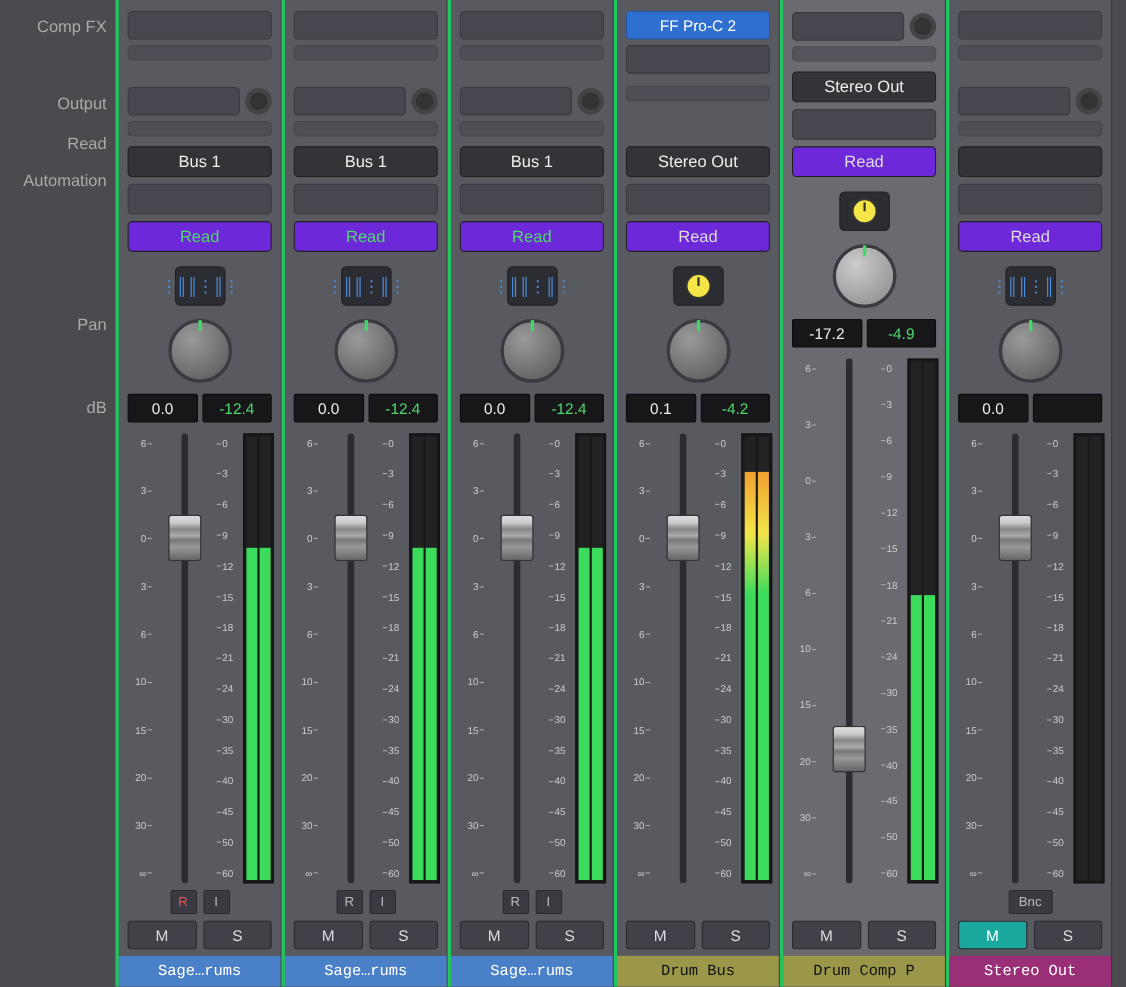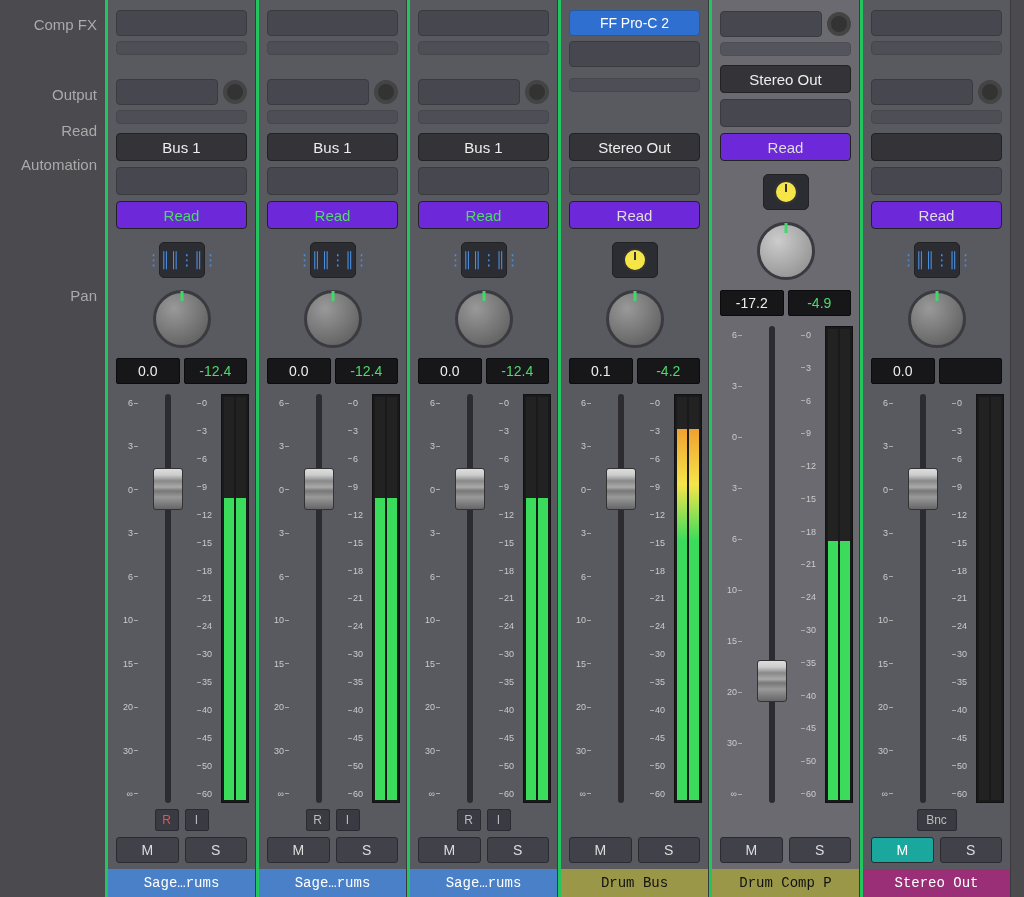--- a/index.html
+++ b/index.html
@@ -160,20 +160,21 @@
 </head>
 <body>
 
 <div class="labels-col">
   <div class="label-row label-audiofx">Comp FX</div>
   <div class="label-row label-output">Output</div>
   <div class="label-row label-group">Read</div>
   <div class="label-row label-auto">Automation</div>
   <div class="label-row label-icon"></div>
   <div class="label-row label-pan">Pan</div>
+  <div class="label-row label-db">dB</div>
 </div>
 
 <div class="tracks" id="tracks">
     <div class="track">
       <div class="slot-stack spacer-fx" style="height: 68px;">
         <div class="slot"></div>
         <div class="slot empty-small"></div>
       </div>
       <div class="slot-stack" style="height: 62px;">
         <div class="slot-row">

